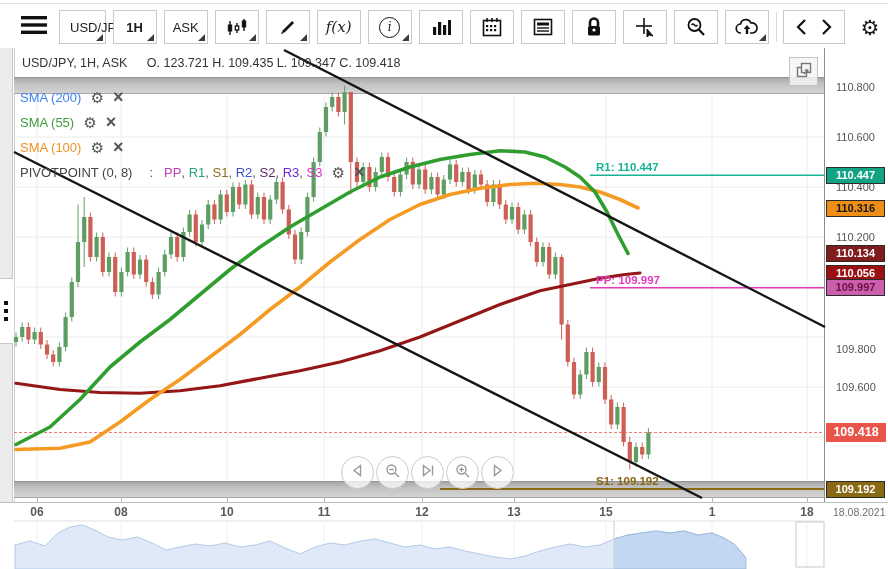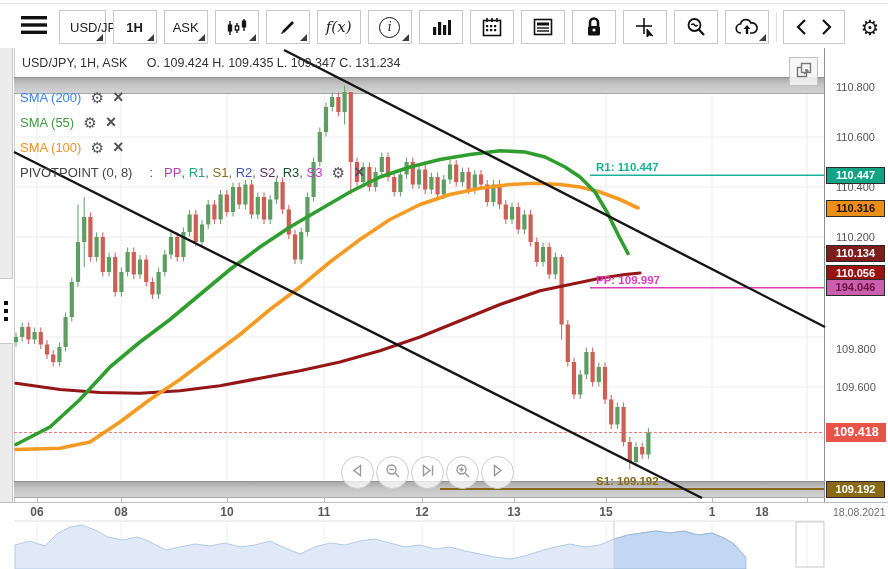--- a/index.html
+++ b/index.html
@@ -473,21 +473,21 @@
       <polyline points="16,449.5000000000007 60,448.2499999999983 90,442.0000000000004 120,422.00000000000085 150,399.5 180,379.5000000000004 210,356.99999999999955 240,334.49999999999875 270,309.5000000000001 300,286.9999999999993 330,262.0000000000007 360,239.49999999999986 390,219.50000000000028 420,204.49999999999972 450,194.49999999999815 480,188.25000000000028 510,184.50000000000014 535,183.24999999999773 560,184.50000000000014 580,186.99999999999787 600,192.00000000000043 620,199.5000000000007 638,207.99999999999866" fill="none" stroke="#f59a23" stroke-width="3.6" stroke-linecap="round" stroke-linejoin="round"></polyline>
       <polyline points="16,444.4999999999981 50,426.99999999999983 80,399.5 110,366.99999999999756 140,341.999999999999 170,319.4999999999982 200,294.49999999999955 230,269.500000000001 260,247.00000000000014 290,227.00000000000057 320,209.49999999999872 350,192.00000000000043 380,176.99999999999986 410,166.9999999999983 440,159.499999999998 470,154.499999999999 500,150.74999999999886 525,151.99999999999773 545,157.00000000000028 565,166.9999999999983 580,176.99999999999986 595,192.00000000000043 607,212 618,234.50000000000085 628,253.4999999999992" fill="none" stroke="#2f9e2f" stroke-width="3.6" stroke-linecap="round" stroke-linejoin="round"></polyline>
       <line x1="284" y1="50" x2="825" y2="327" stroke="#151515" stroke-width="2.4"></line>
       <line x1="14" y1="152" x2="702" y2="498" stroke="#151515" stroke-width="2.4"></line>
     </svg>
   <div class="plot-capture"></div>
   <div class="nav-capture"></div>
 
   <div class="ovl hdr">
     <span>USD/JPY, 1H, ASK</span>
-    <span class="ohlc">O. 109.424 H. 109.435 L. 109.347 C. 131.234</span>
+    <span class="ohlc">O. 123.721 H. 109.435 L. 109.347 C. 109.418</span>
   </div>
 
   <div id="legend">
       <div class="legend-row" style="top: 88px;">
         <div style="color: #3b82f6;">SMA (200)</div>
         <div class="legend-gear">⚙</div>
         <div class="legend-x">×</div>
       </div>
       <div class="legend-row" style="top: 113px;">
         <div style="color: rgb(63, 155, 63);">SMA (55)</div>
@@ -506,21 +506,21 @@
           <span style="color: rgb(187, 63, 187);">PP</span>
           <span class="pvt-comma">,&nbsp;</span>
           <span style="color: rgb(31, 166, 125);">R1</span>
           <span class="pvt-comma">,&nbsp;</span>
           <span style="color: rgb(138, 109, 31);">S1</span>
           <span class="pvt-comma">,&nbsp;</span>
           <span style="color: rgb(58, 85, 200);">R2</span>
           <span class="pvt-comma">,&nbsp;</span>
           <span style="color: rgb(90, 45, 98);">S2</span>
           <span class="pvt-comma">,&nbsp;</span>
-          <span style="color: #14532d;">R3</span>
+          <span style="color: #6d28d9;">R3</span>
           <span class="pvt-comma">,&nbsp;</span>
           <span style="color: rgb(204, 51, 204);">S3</span>
         </div>
         <div class="legend-gear">⚙</div>
         <div class="legend-x">×</div>
       </div>
     </div>
 
   <div class="line-label" id="lbl-r1" style="left: 596px; top: 161.25px; color: rgb(23, 179, 148);">R1: 110.447</div>
   <div class="line-label" id="lbl-pp" style="left: 596px; top: 273.75px; color: rgb(226, 59, 189);">PP: 109.997</div>
@@ -532,42 +532,42 @@
       <div class="tick" style="top: 181px;">110.400</div>
       <div class="tick" style="top: 231px;">110.200</div>
       <div class="tick" style="top: 343px;">109.800</div>
       <div class="tick" style="top: 381px;">109.600</div>
     </div>
   <div id="badges">
       <div class="badge bordered" style="top: 166.75px; background: rgb(18, 163, 132); color: rgb(255, 255, 255);">110.447</div>
       <div class="badge bordered" style="top: 199.5px; background: rgb(239, 142, 23); color: rgb(22, 22, 22);">110.316</div>
       <div class="badge bordered" style="top: 245px; background: #7f1d1d; color: rgb(255, 255, 255);">110.134</div>
       <div class="badge bordered" style="top: 264.5px; background: rgb(155, 17, 17); color: rgb(255, 255, 255);">110.056</div>
-      <div class="badge bordered" style="top: 279.25px; background: rgb(203, 95, 174); color: rgb(107, 16, 64);">194.046</div>
+      <div class="badge bordered" style="top: 279.25px; background: rgb(203, 95, 174); color: rgb(107, 16, 64);">109.997</div>
       <div class="badge big" style="top: 422.5px; background: rgb(232, 84, 74); color: rgb(255, 255, 255);">109.418</div>
       <div class="badge bordered" style="top: 480.5px; background: rgb(138, 105, 20); color: rgb(255, 255, 255);">109.192</div>
     </div>
   <div id="time-ticks">
       <div class="t-label" style="left: 37px;">06</div>
       <div style="position: absolute; left: 37px; top: 497px; width: 1px; height: 5px; background: rgb(187, 187, 187); z-index: 7;"></div>
       <div class="t-label" style="left: 121px;">08</div>
       <div style="position: absolute; left: 121px; top: 497px; width: 1px; height: 5px; background: rgb(187, 187, 187); z-index: 7;"></div>
       <div class="t-label" style="left: 227px;">10</div>
       <div style="position: absolute; left: 227px; top: 497px; width: 1px; height: 5px; background: rgb(187, 187, 187); z-index: 7;"></div>
       <div class="t-label" style="left: 324px;">11</div>
       <div style="position: absolute; left: 324px; top: 497px; width: 1px; height: 5px; background: rgb(187, 187, 187); z-index: 7;"></div>
       <div class="t-label" style="left: 422px;">12</div>
       <div style="position: absolute; left: 422px; top: 497px; width: 1px; height: 5px; background: rgb(187, 187, 187); z-index: 7;"></div>
       <div class="t-label" style="left: 514px;">13</div>
       <div style="position: absolute; left: 514px; top: 497px; width: 1px; height: 5px; background: rgb(187, 187, 187); z-index: 7;"></div>
       <div class="t-label" style="left: 606px;">15</div>
       <div style="position: absolute; left: 606px; top: 497px; width: 1px; height: 5px; background: rgb(187, 187, 187); z-index: 7;"></div>
       <div class="t-label" style="left: 712px;">1</div>
       <div style="position: absolute; left: 712px; top: 497px; width: 1px; height: 5px; background: rgb(187, 187, 187); z-index: 7;"></div>
-      <div class="t-label" style="left: 762px;">18</div>
+      <div class="t-label" style="left: 807px;">18</div>
       <div style="position: absolute; left: 807px; top: 497px; width: 1px; height: 5px; background: rgb(187, 187, 187); z-index: 7;"></div>
     </div>
   <div class="date-label">18.08.2021</div>
 
   <div class="navbtns" id="navbtns">
       <div class="navbtn">
         <span><svg width="15" height="15" viewBox="0 0 15 15" fill="none" stroke="#999" stroke-width="1.4">
             <polygon points="10.5,2.5 4,7.5 10.5,12.5"></polygon>
           </svg></span>
       </div>

